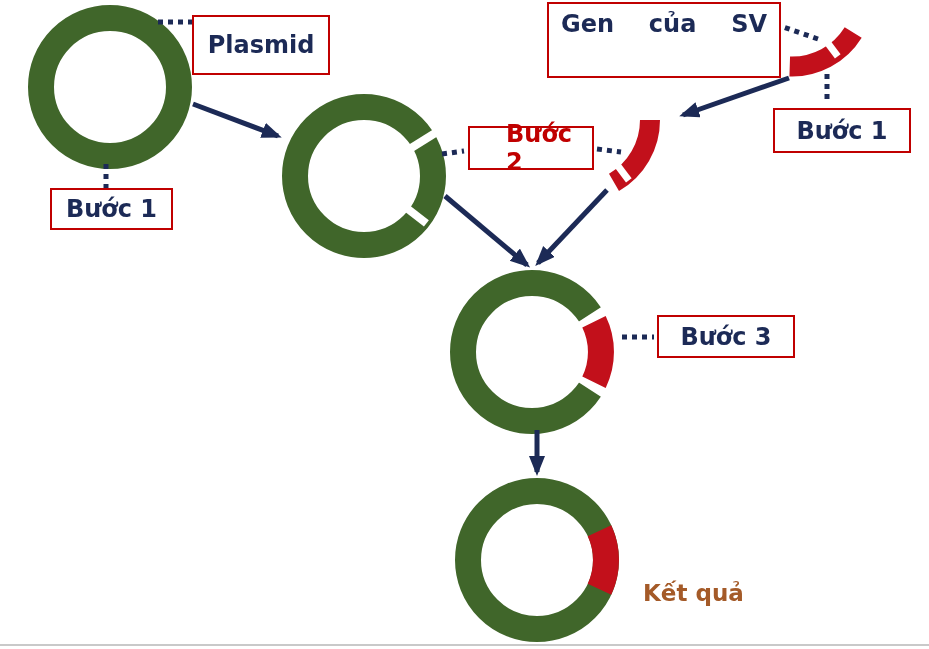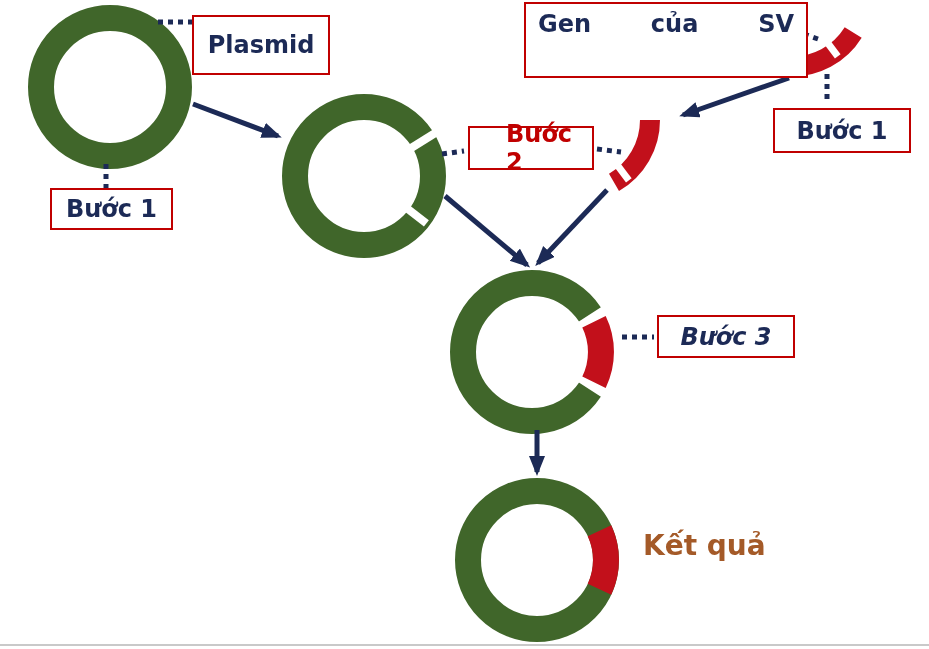--- a/index.html
+++ b/index.html
@@ -16,21 +16,21 @@
     display:flex;align-items:center;justify-content:center;box-sizing:border-box;
   }
   .gene-box{
     position:absolute;background:#ffffff;border:2px solid #C00000;
     color:#1C2A56;font-weight:bold;font-size:24px;line-height:31px;
     box-sizing:border-box;padding:5px 12px 4px 12px;
   }
   .gene-line1{display:flex;justify-content:space-between;}
   .step2-text{color:#C00000;}
   .result-caption{
-    position:absolute;color:#A45A28;font-weight:bold;font-size:28px;line-height:26px;
+    position:absolute;color:#A45A28;font-weight:bold;font-size:23px;line-height:26px;margin-top:47px;
   }
   .divider{position:absolute;left:0;top:644px;width:929px;height:2px;background:#C9C9C9;}
 </style>
 </head>
 <body>
 
 <svg id="canvas" width="929" height="649" viewBox="0 0 929 649">
   <defs>
     <marker id="ah" markerUnits="userSpaceOnUse" markerWidth="24" markerHeight="18" refX="16" refY="8" orient="auto">
       <polygon points="0,0 20,8 0,16" fill="#1C2A56"></polygon>
@@ -90,37 +90,37 @@
 </svg>
 
 <div class="label-box" style="left:192px;top:15px;width:138px;height:60px;">
   <span>Plasmid</span>
 </div>
 
 <div class="label-box" style="left:50px;top:188px;width:123px;height:42px;">
   <span>Bước 1</span>
 </div>
 
-<div class="gene-box" style="left:524px;top:2px;width:284px;height:76px;">
+<div class="gene-box" style="left:547px;top:2px;width:234px;height:76px;">
   <div class="gene-line1">
     <span>Gen</span>
     <span>của</span>
     <span>SV</span>
   </div>
 </div>
 
 <div class="label-box" style="left:468px;top:126px;width:126px;height:44px;padding-left:36px;">
   <span class="step2-text">Bước 2</span>
 </div>
 
 <div class="label-box" style="left:773px;top:108px;width:138px;height:45px;">
   <span>Bước 1</span>
 </div>
 
-<div class="label-box" style="left:657px;top:315px;width:138px;height:43px;font-style:italic;">
+<div class="label-box" style="left:657px;top:315px;width:138px;height:43px;">
   <span>Bước 3</span>
 </div>
 
 <div class="result-caption" style="left:643px;top:533px;width:170px;">
   <div>Kết quả</div>
 </div>
 
 <div class="divider"></div>
 
 </body></html>

